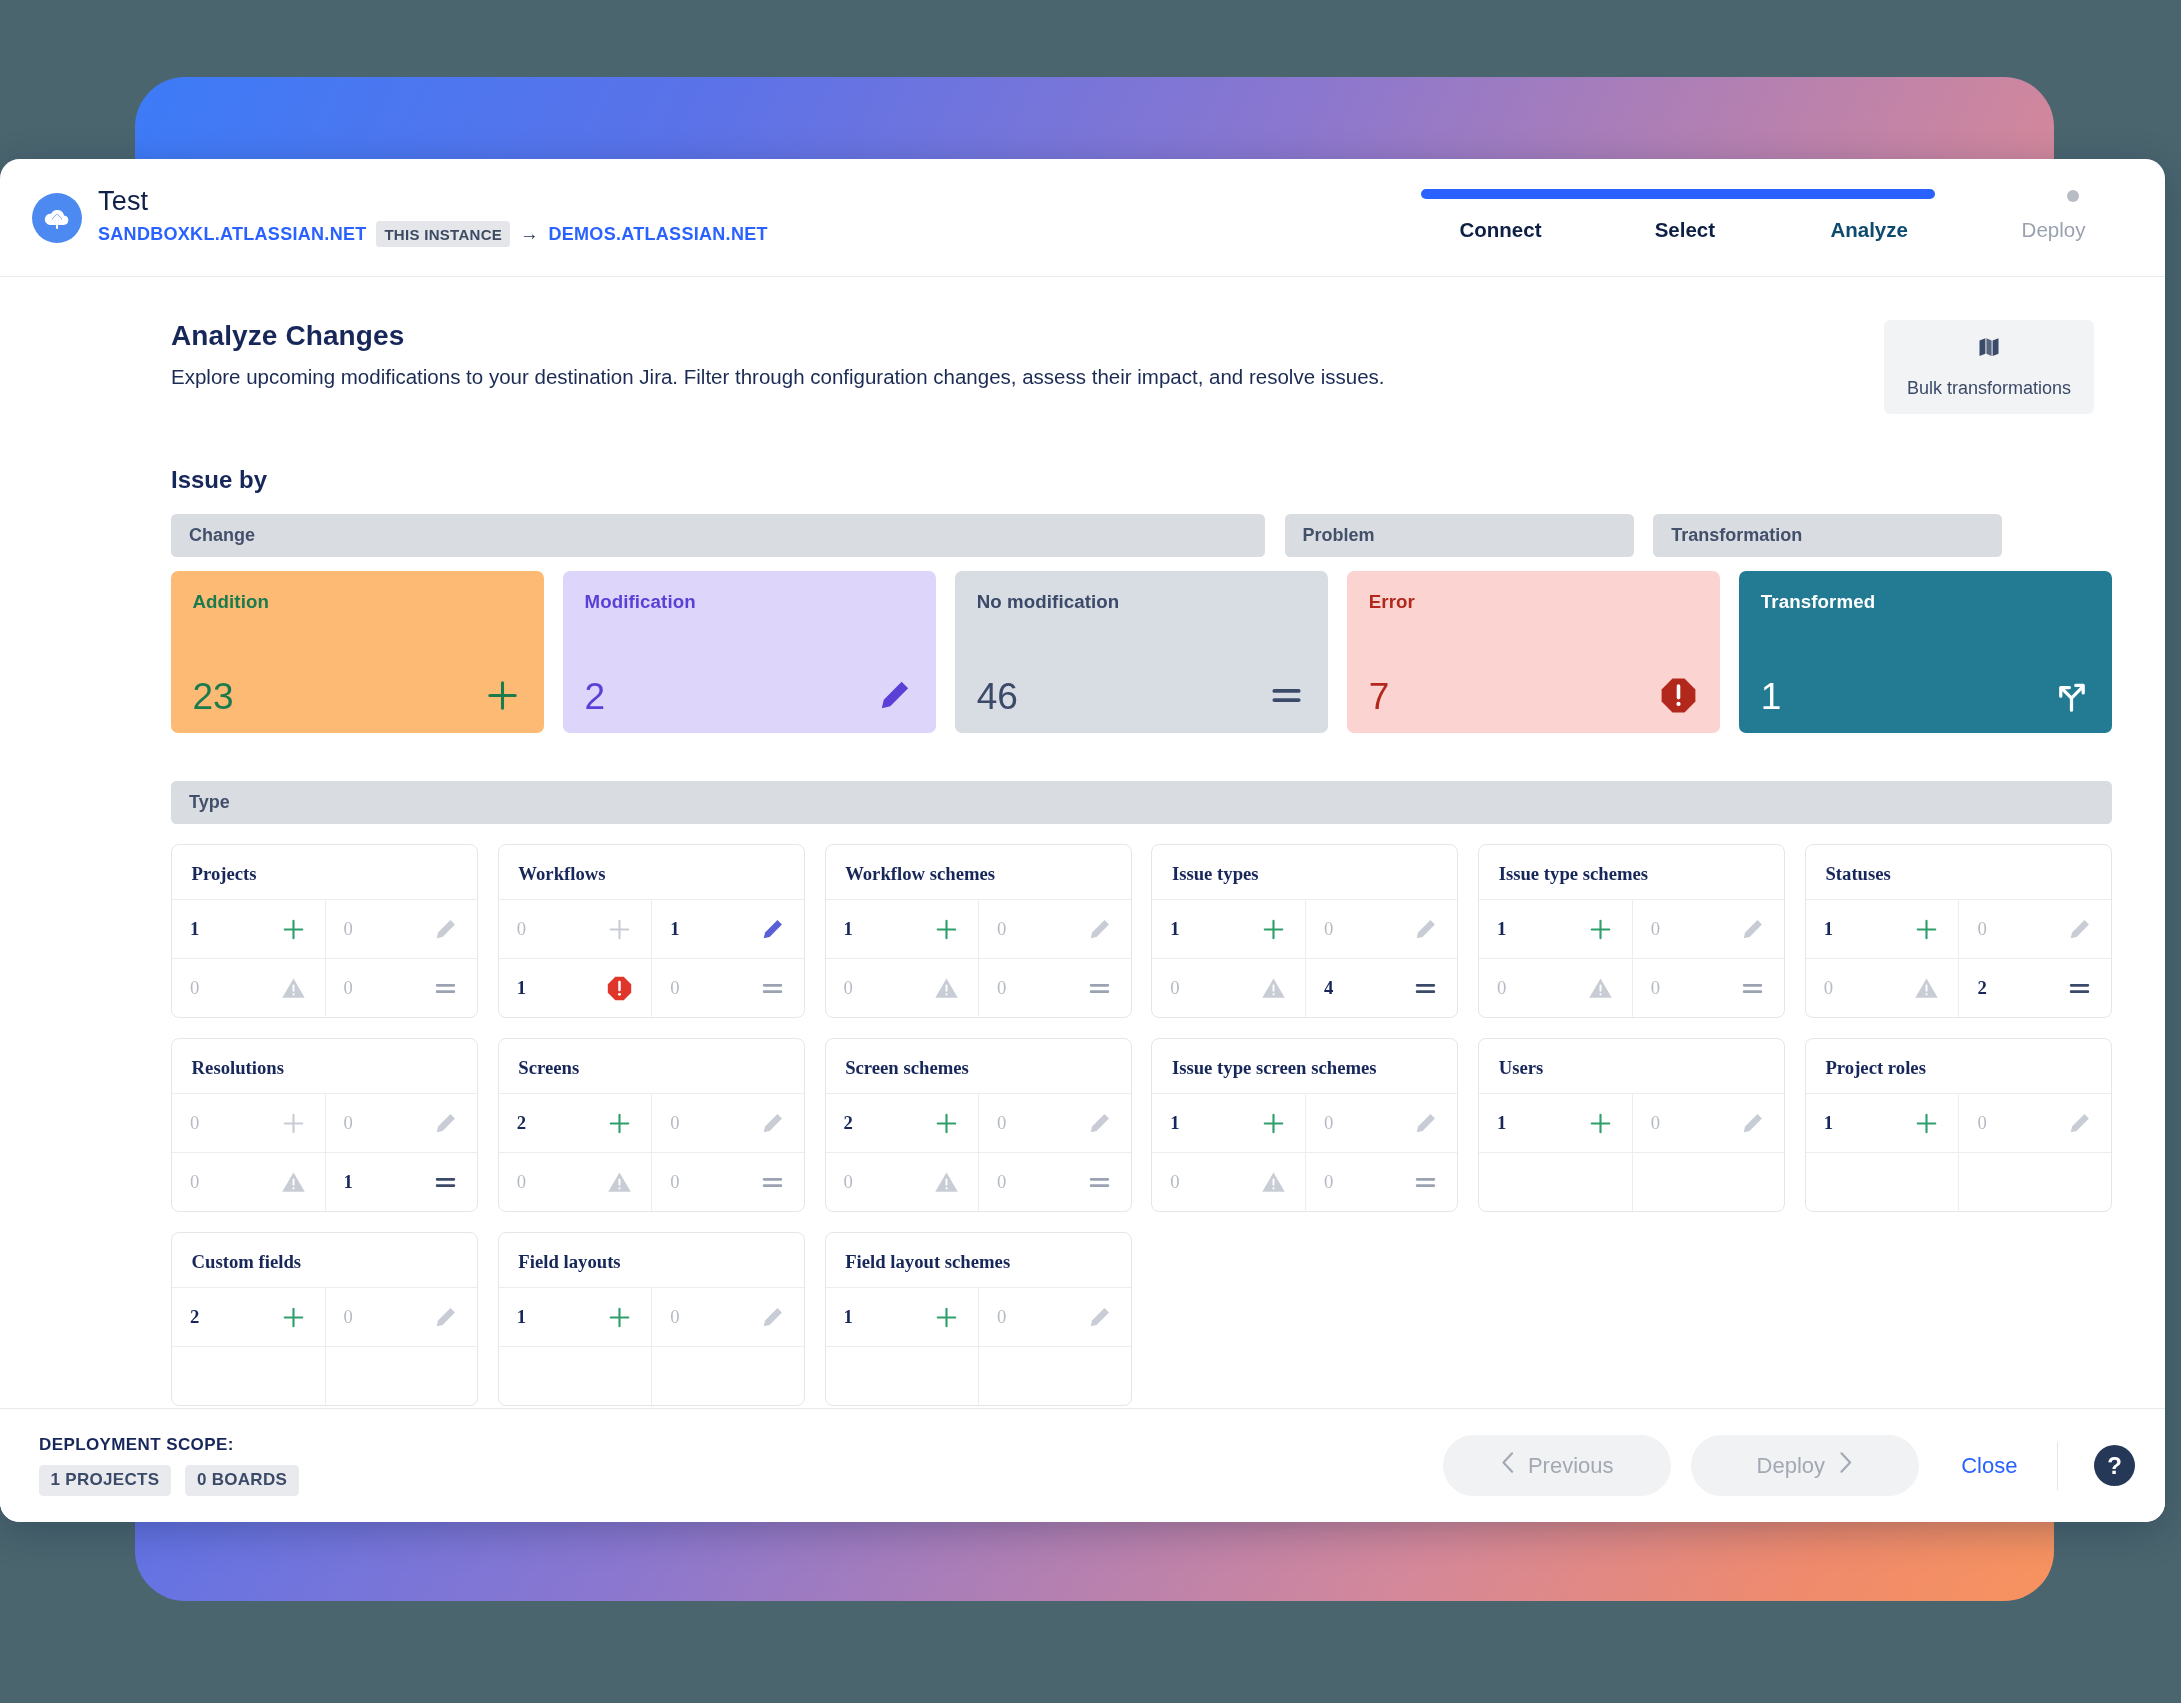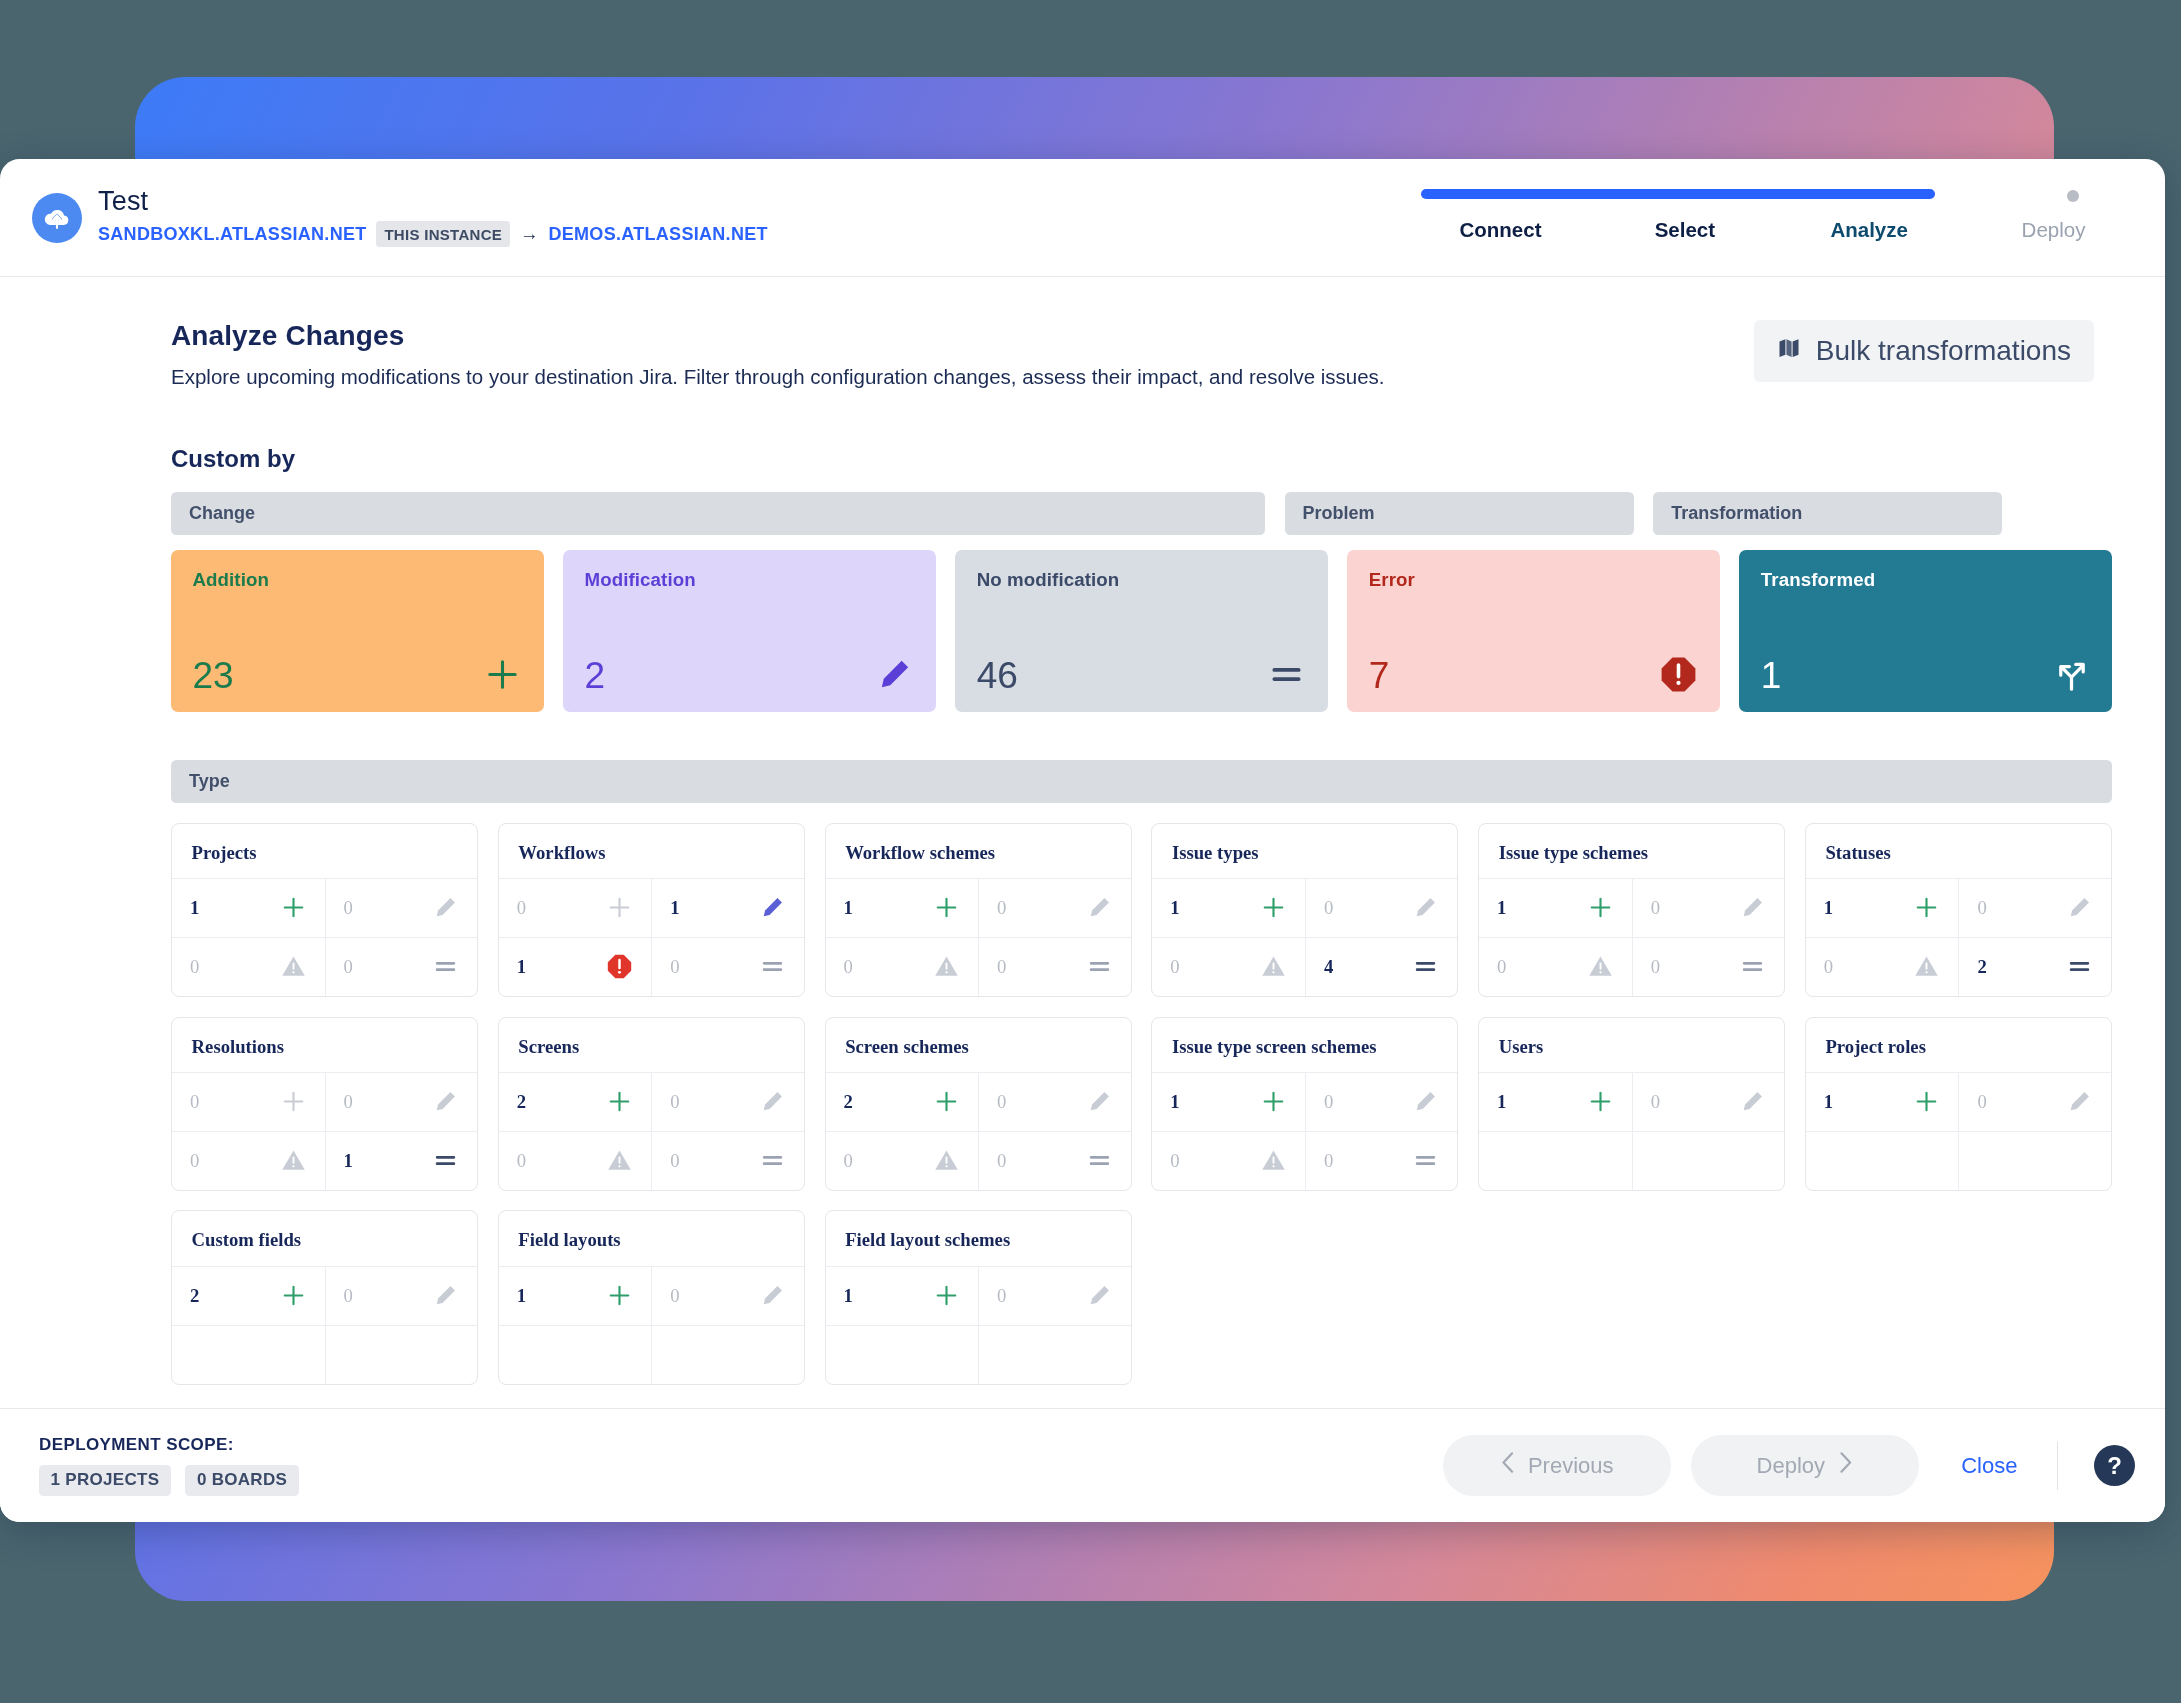--- a/index.html
+++ b/index.html
@@ -113,23 +113,24 @@
   }
   .page-desc {
     margin-top: 10px;
     font-size: 20.5px; color: #1b2b54; line-height: 1.5;
     max-width: 1265px;
   }
   .bulk-btn {
     display: flex; align-items: center; gap: 14.3px;
     background: #f2f3f5; border: none; border-radius: 6.2px;
     padding: 15px 23px; cursor: pointer;
-    font-size: 28px; color: #3b4a68; font-weight: 400;
+    font-size: 18px; color: #3b4a68; font-weight: 400;
     font-family: "Liberation Sans", sans-serif;
     margin-right: 18px;
+    flex-direction: column;
   }
 
   
   .section-title {
     margin-top: 52px;
     font-size: 24px; font-weight: 700; color: #17275a;
   }
   .group-hdr {
     background: #d9dce1; border-radius: 5.3px;
     height: 43px; display: flex; align-items: center;
@@ -302,21 +303,21 @@
             <svg width="24" height="24" viewBox="0 0 24 24">
               <path d="M2.5 5.4 8.4 3.2v15.6L2.5 21z" fill="#3b4a68"></path>
               <path d="M9.4 3.2l5.2 2.2v15.6L9.4 18.8z" fill="#57647f"></path>
               <path d="M15.6 5.4 21.5 3.2v15.6L15.6 21z" fill="#3b4a68"></path>
             </svg>
           </span>
           <span>Bulk transformations</span>
         </button>
       </div>
 
-      <div class="section-title">Custom by</div>
+      <div class="section-title">Issue by</div>
 
       <div class="filter-hdr-row">
         <div class="group-hdr">Change</div>
         <div class="group-hdr">Problem</div>
         <div class="group-hdr">Transformation</div>
       </div>
 
       <div class="filter-cards">
           <div class="stat-card c-add">
             <div class="stat-label">Addition</div>

